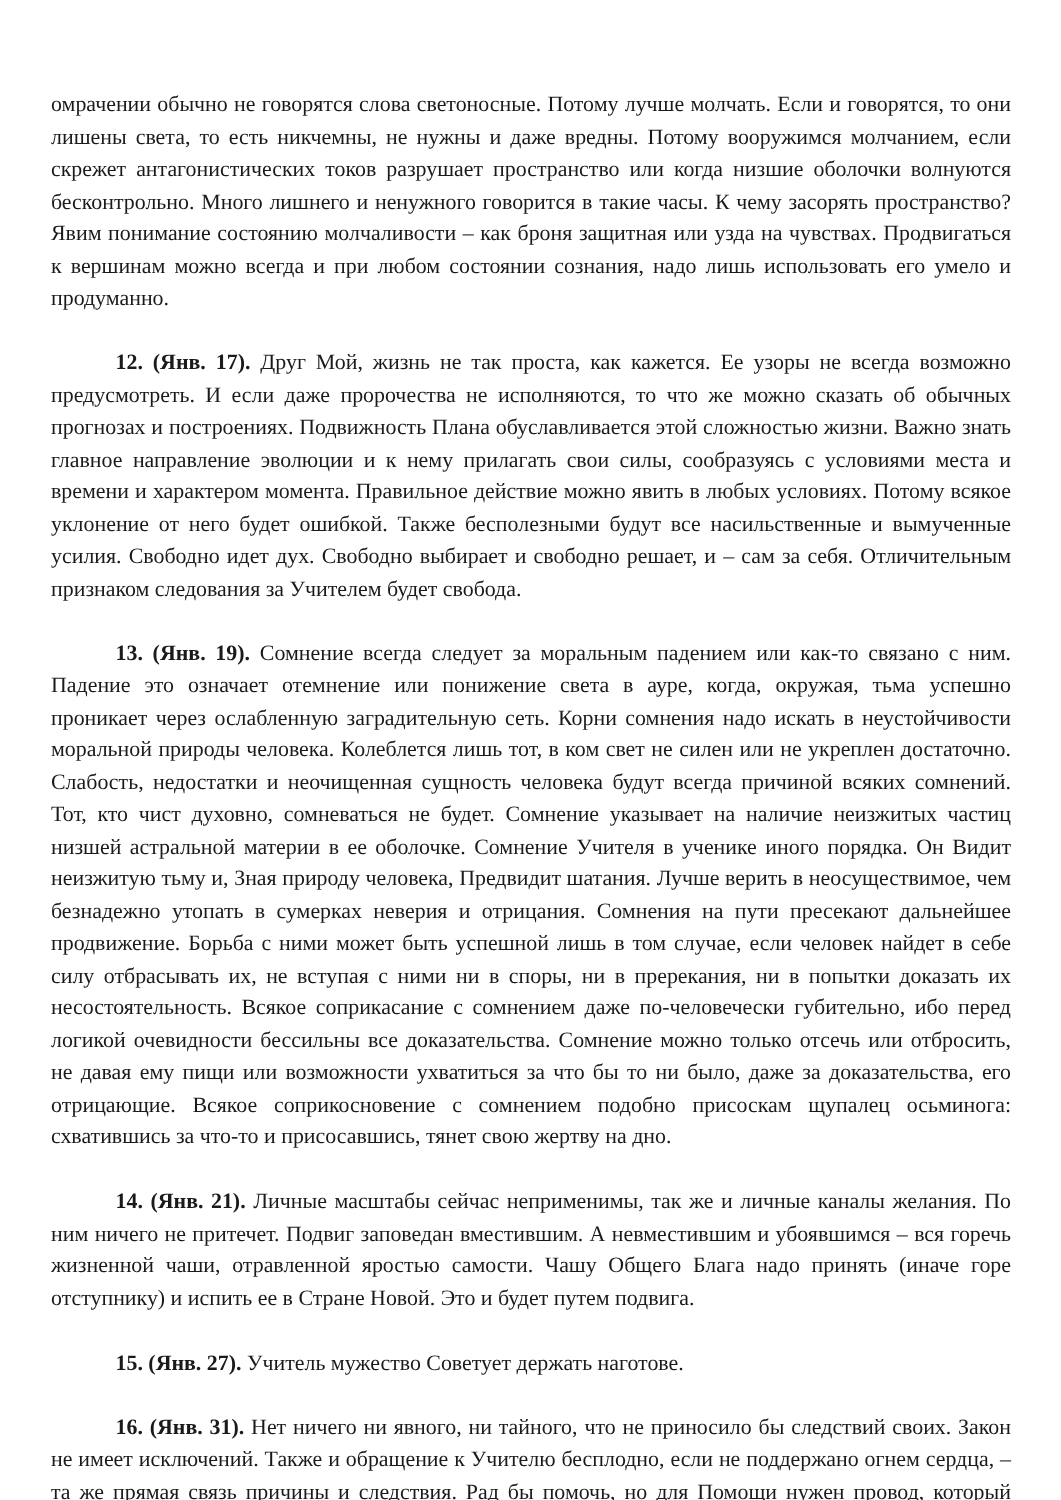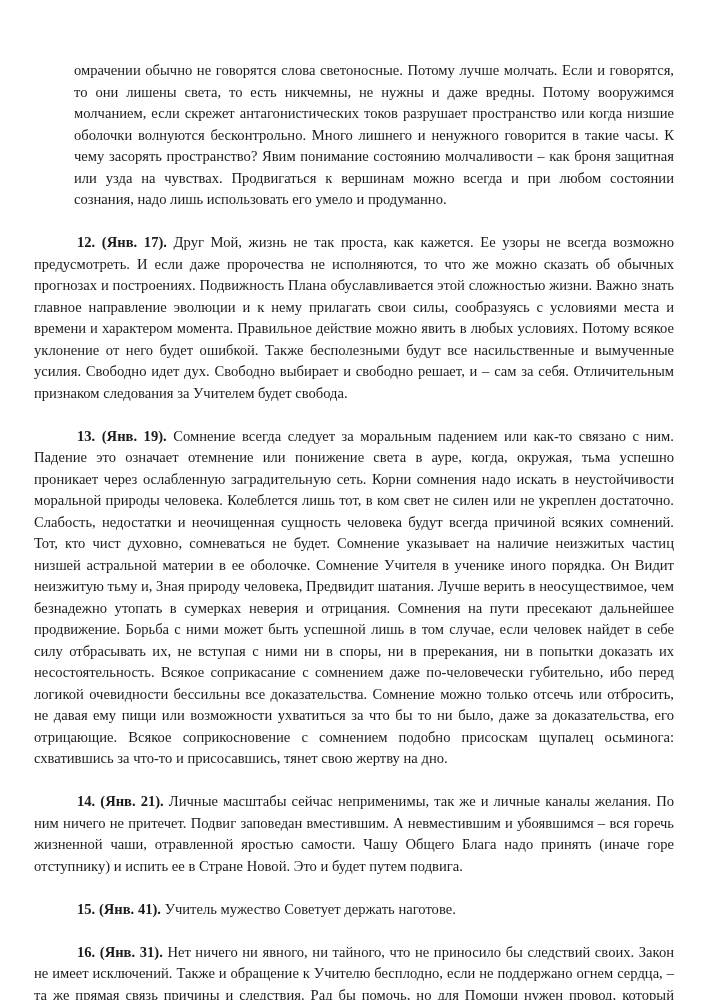--- a/index.html
+++ b/index.html
@@ -9,33 +9,33 @@
     left: 34px;
     top: 60px;
     width: 640px;
     font-family: "Liberation Serif", serif;
     font-size: 14.6px;
     line-height: 21.5px;
     color: #1a1a1a;
     text-align: justify;
   }
   .para { margin: 0 0 21.5px 0; }
-  .para.first { text-indent: 0; margin-left: 40px; }
+  .para.first { text-indent: 0; }
   .para.entry { text-indent: 43px; font-family: Liberation Serif, serif; }
   .entry-head { font-weight: bold; }
 </style>
 </head>
 <body>
 
 <div class="page">
   <p class="para first">омрачении обычно не говорятся слова светоносные. Потому лучше молчать. Если и говорятся, то они лишены света, то есть никчемны, не нужны и даже вредны. Потому вооружимся молчанием, если скрежет антагонистических токов разрушает пространство или когда низшие оболочки волнуются бесконтрольно. Много лишнего и ненужного говорится в такие часы. К чему засорять пространство? Явим понимание состоянию молчаливости – как броня защитная или узда на чувствах. Продвигаться к вершинам можно всегда и при любом состоянии сознания, надо лишь использовать его умело и продуманно.</p>
 
   <p class="para entry"><span class="entry-head">12. (Янв. 17).</span><span> Друг Мой, жизнь не так проста, как кажется. Ее узоры не всегда возможно предусмотреть. И если даже пророчества не исполняются, то что же можно сказать об обычных прогнозах и построениях. Подвижность Плана обуславливается этой сложностью жизни. Важно знать главное направление эволюции и к нему прилагать свои силы, сообразуясь с условиями места и времени и характером момента. Правильное действие можно явить в любых условиях. Потому всякое уклонение от него будет ошибкой. Также бесполезными будут все насильственные и вымученные усилия. Свободно идет дух. Свободно выбирает и свободно решает, и – сам за себя. Отличительным признаком следования за Учителем будет свобода.</span></p>
 
   <p class="para entry"><span class="entry-head">13. (Янв. 19).</span><span> Сомнение всегда следует за моральным падением или как-то связано с ним. Падение это означает отемнение или понижение света в ауре, когда, окружая, тьма успешно проникает через ослабленную заградительную сеть. Корни сомнения надо искать в неустойчивости моральной природы человека. Колеблется лишь тот, в ком свет не силен или не укреплен достаточно. Слабость, недостатки и неочищенная сущность человека будут всегда причиной всяких сомнений. Тот, кто чист духовно, сомневаться не будет. Сомнение указывает на наличие неизжитых частиц низшей астральной материи в ее оболочке. Сомнение Учителя в ученике иного порядка. Он Видит неизжитую тьму и, Зная природу человека, Предвидит шатания. Лучше верить в неосуществимое, чем безнадежно утопать в сумерках неверия и отрицания. Сомнения на пути пресекают дальнейшее продвижение. Борьба с ними может быть успешной лишь в том случае, если человек найдет в себе силу отбрасывать их, не вступая с ними ни в споры, ни в пререкания, ни в попытки доказать их несостоятельность. Всякое соприкасание с сомнением даже по-человечески губительно, ибо перед логикой очевидности бессильны все доказательства. Сомнение можно только отсечь или отбросить, не давая ему пищи или возможности ухватиться за что бы то ни было, даже за доказательства, его отрицающие. Всякое соприкосновение с сомнением подобно присоскам щупалец осьминога: схватившись за что-то и присосавшись, тянет свою жертву на дно.</span></p>
 
   <p class="para entry"><span class="entry-head">14. (Янв. 21).</span><span> Личные масштабы сейчас неприменимы, так же и личные каналы желания. По ним ничего не притечет. Подвиг заповедан вместившим. А невместившим и убоявшимся – вся горечь жизненной чаши, отравленной яростью самости. Чашу Общего Блага надо принять (иначе горе отступнику) и испить ее в Стране Новой. Это и будет путем подвига.</span></p>
 
-  <p class="para entry"><span class="entry-head">15. (Янв. 41).</span><span> Учитель мужество Советует держать наготове.</span></p>
+  <p class="para entry"><span class="entry-head">15. (Янв. 27).</span><span> Учитель мужество Советует держать наготове.</span></p>
 
   <p class="para entry"><span class="entry-head">16. (Янв. 31).</span><span> Нет ничего ни явного, ни тайного, что не приносило бы следствий своих. Закон не имеет исключений. Также и обращение к Учителю бесплодно, если не поддержано огнем сердца, – та же прямая связь причины и следствия. Рад бы помочь, но для Помощи нужен провод, который держится с двух сторон. Потому Учитель Спрашивал: "Веруешь ли?" То есть закреплена ли соединительная нить со стороны того, кто нуждается в Помощи. И если ответ был отрицательным, Помощь не оказывалась, ибо закон двусторонней связи сознаний, соединяющей их, нарушался, приемник сознания оставался закрытым, и Луч Помощи отскакивал от ауры неверия и отрицания. Так и Сказано: "И многого не Совершил там по неверию их". "Пошлю всю помощь, Пошлю невозможное, но держите провод крепко".</span></p>
 
 </div>
 
 </body></html>

